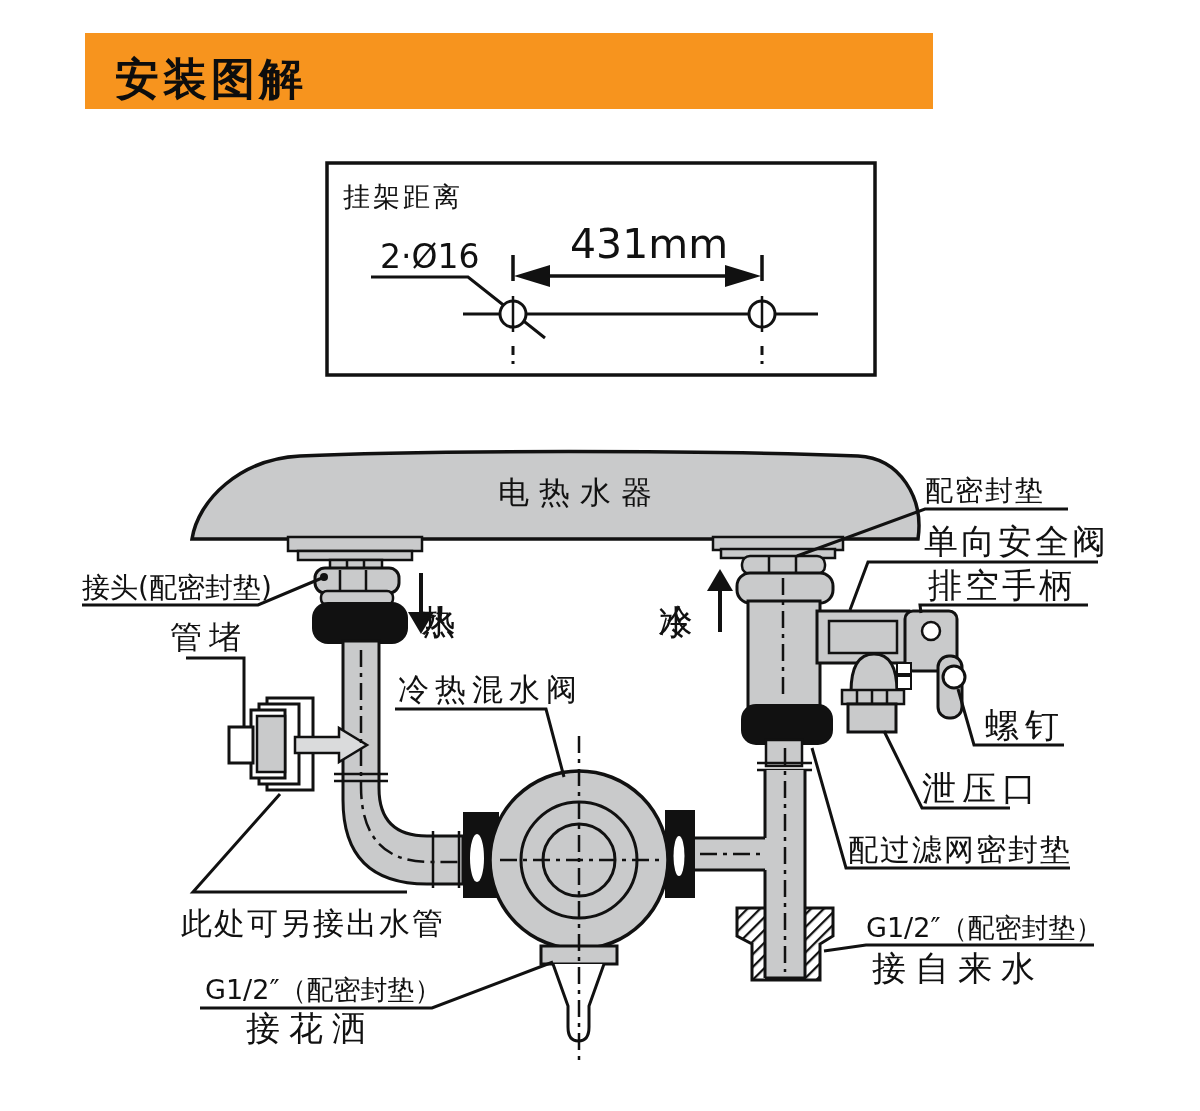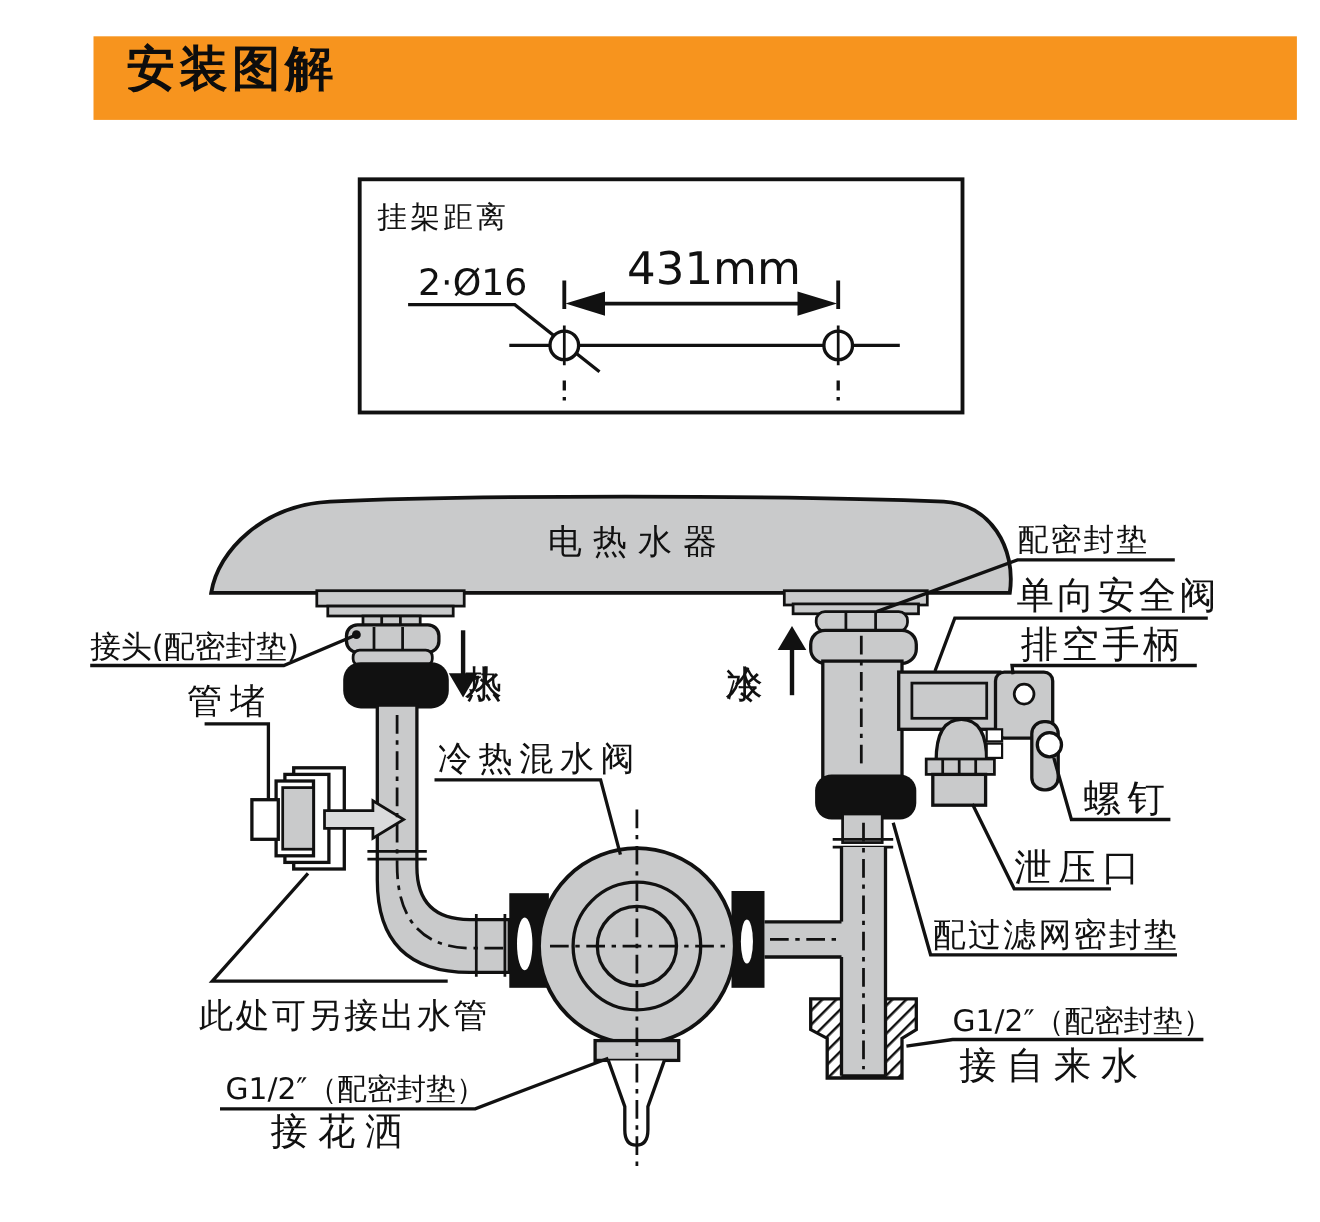--- a/index.html
+++ b/index.html
@@ -1,19 +1,19 @@
 <!DOCTYPE html>
 <html><head>
 <meta charset="utf-8">
 <style>
   html,body{margin:0;padding:0;background:#fff;}
   body{width:1200px;height:1111px;position:relative;overflow:hidden;
        font-family:"DejaVu Sans","Liberation Sans",sans-serif;color:#111;}
-  .title-bar{position:absolute;left:85px;top:33px;width:1094px;height:76px;
-             background:#F7941E;display:flex;align-items:flex-start;}
+  .title-bar{position:absolute;left:85px;top:33px;width:848px;height:76px;
+             background:#F7941E;display:flex;align-items:flex-end;}
   .title-bar span{font-size:44px;font-weight:bold;color:#0d0d0d;
                   padding-left:30px;letter-spacing:4px;}
   svg{position:absolute;left:0;top:0;}
   text{fill:#111;}
 </style>
 </head>
 <body>
 
 <div class="title-bar">
   <span>安装图解</span>

